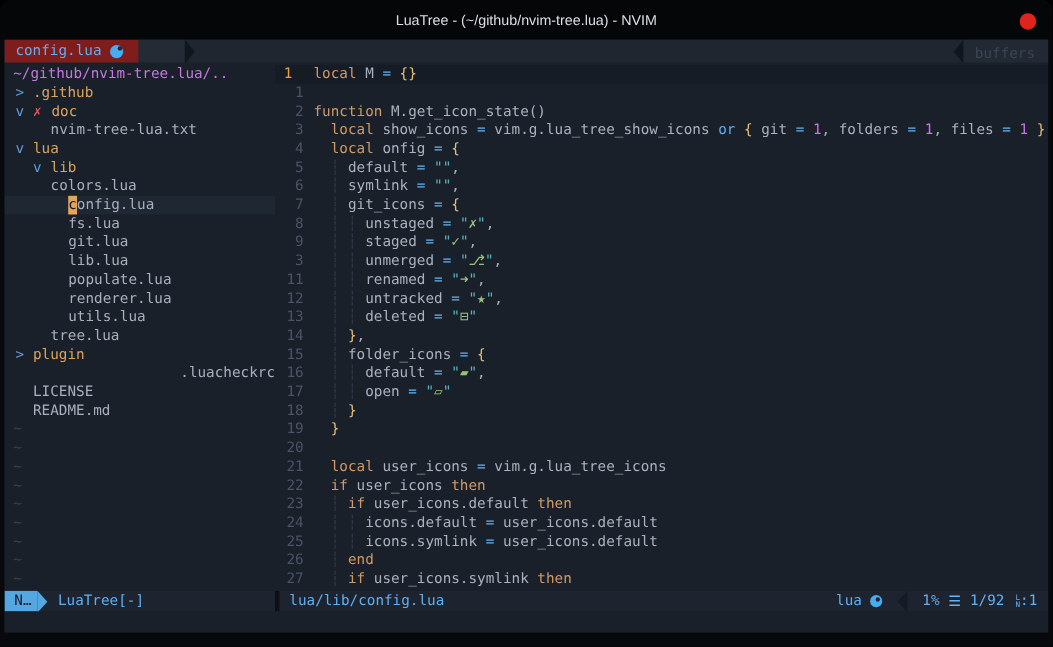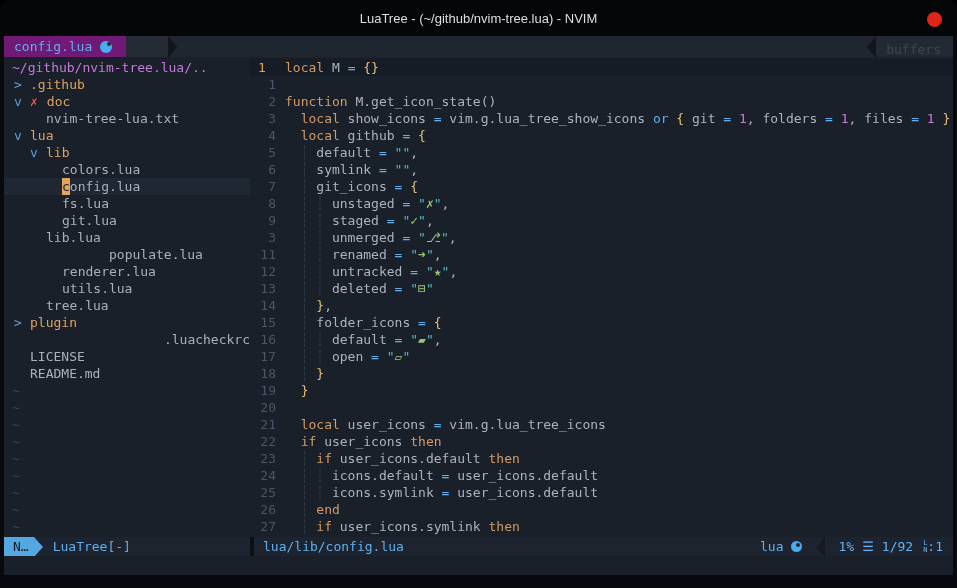--- a/index.html
+++ b/index.html
@@ -13,21 +13,21 @@
   .titlebar .title { color:#dcdfe3; font:13px "Liberation Sans", sans-serif; }
   .close-dot { position:absolute; right:15px; top:12px; width:15px; height:15px;
                border-radius:50%; background:#df241c; cursor:pointer; }
 
   
   .term { position:absolute; left:4px; right:4px; top:36px; bottom:13px;
           background:#1a202a; display:flex; flex-direction:column; overflow:hidden; }
 
   
   .tabline { height:21px; flex:none; background:#20262f; display:flex; align-items:stretch; overflow:hidden; }
-  .tab-active { background:#701a75; display:flex; align-items:center; gap:8px;
+  .tab-active { background:#7f1d1d; display:flex; align-items:center; gap:8px;
                 padding:0 14px 0 10px; color:#61afef; font-size:13px; }
   .tab-pad { width:42px; background:#242b35; }
   .tab-sep-r { width:0; height:0; border-top:11px solid transparent;
                border-bottom:11px solid transparent; border-left:9px solid #11161d; }
   .tab-fill { flex:1; }
   .tab-sep-l { width:0; height:0; border-top:11px solid transparent;
                border-bottom:11px solid transparent; border-right:9px solid #11161d; }
   .tab-buffers { display:flex; align-items:flex-end; padding:0 12px 0 10px;
                  color:#3a4656; font-size:13px; background:#232933; }
 
@@ -112,26 +112,26 @@
     </div>
 
     <div class="main">
       <div class="tree" id="tree">
           <div class="trow t-root" style="padding-left: 8px;"><span>~/github/nvim-tree.lua/..</span></div>
           <div class="trow" style="padding-left: 10px;"><span class="chev">&gt;</span><span class="t-folder">.github</span></div>
           <div class="trow" style="padding-left: 10px;"><span class="chev">v</span><span class="giticon">✗</span><span class="t-folder">doc</span></div>
           <div class="trow" style="padding-left: 26px;"><span class="chev"></span><span class="t-file">nvim-tree-lua.txt</span></div>
           <div class="trow" style="padding-left: 10px;"><span class="chev">v</span><span class="t-folder">lua</span></div>
           <div class="trow" style="padding-left: 26px;"><span class="chev">v</span><span class="t-folder">lib</span></div>
-          <div class="trow" style="padding-left: 42px;"><span class="chev"></span><span class="t-file">colors.lua</span></div>
+          <div class="trow" style="padding-left: 42px; flex-direction: column;"><span class="chev"></span><span class="t-file">colors.lua</span></div>
           <div class="trow cursorline" style="padding-left: 42px;"><span class="chev"></span><span class="cblock">c</span><span class="t-file">onfig.lua</span></div>
           <div class="trow" style="padding-left: 42px; align-items: center;"><span class="chev"></span><span class="t-file">fs.lua</span></div>
           <div class="trow" style="padding-left: 42px;"><span class="chev"></span><span class="t-file">git.lua</span></div>
-          <div class="trow" style="padding-left: 42px; flex-direction: column;"><span class="chev"></span><span class="t-file">lib.lua</span></div>
-          <div class="trow" style="padding-left: 42px; justify-content: center;"><span class="chev"></span><span class="t-file">populate.lua</span></div>
+          <div class="trow" style="padding-left: 42px;"><span class="chev"></span><span class="t-file">lib.lua</span></div>
+          <div class="trow" style="padding-left: 42px;"><span class="chev"></span><span class="t-file">populate.lua</span></div>
           <div class="trow" style="padding-left: 42px;"><span class="chev"></span><span class="t-file">renderer.lua</span></div>
           <div class="trow" style="padding-left: 42px;"><span class="chev"></span><span class="t-file">utils.lua</span></div>
           <div class="trow" style="padding-left: 26px;"><span class="chev"></span><span class="t-file">tree.lua</span></div>
           <div class="trow" style="padding-left: 10px;"><span class="chev">&gt;</span><span class="t-folder">plugin</span></div>
           <div class="trow" style="padding-left: 10px; justify-content: flex-end;"><span class="chev"></span><span class="t-file">.luacheckrc</span></div>
           <div class="trow" style="padding-left: 10px;"><span class="chev"></span><span class="t-file">LICENSE</span></div>
           <div class="trow" style="padding-left: 10px;"><span class="chev"></span><span class="t-file">README.md</span></div>
           <div class="trow" style="padding-left: 8px;"><span class="tilde">~</span></div>
           <div class="trow" style="padding-left: 8px;"><span class="tilde">~</span></div>
           <div class="trow" style="padding-left: 8px;"><span class="tilde">~</span></div>
@@ -140,21 +140,21 @@
           <div class="trow" style="padding-left: 8px;"><span class="tilde">~</span></div>
           <div class="trow" style="padding-left: 8px;"><span class="tilde">~</span></div>
           <div class="trow" style="padding-left: 8px;"><span class="tilde">~</span></div>
           <div class="trow" style="padding-left: 8px;"><span class="tilde">~</span></div>
         </div>
       <div class="code" id="code">
           <div class="crow cur"><span class="lnr">1</span><span><span class="tok-kw">local</span><span class="tok-d"> M </span><span class="tok-op">=</span><span class="tok-d"> </span><span class="tok-br">{}</span></span></div>
           <div class="crow"><span class="lnr">1</span><span></span></div>
           <div class="crow"><span class="lnr">2</span><span><span class="tok-kw">function</span><span class="tok-d"> M.get_icon_state()</span></span></div>
           <div class="crow"><span class="lnr">3</span><span><span class="tok-d">  </span><span class="tok-kw">local</span><span class="tok-d"> show_icons </span><span class="tok-op">=</span><span class="tok-d"> vim.g.lua_tree_show_icons </span><span class="tok-op">or</span><span class="tok-d"> </span><span class="tok-br">{</span><span class="tok-d"> git </span><span class="tok-op">=</span><span class="tok-d"> </span><span class="tok-num">1</span><span class="tok-d">, folders </span><span class="tok-op">=</span><span class="tok-d"> </span><span class="tok-num">1</span><span class="tok-d">, files </span><span class="tok-op">=</span><span class="tok-d"> </span><span class="tok-num">1</span><span class="tok-d"> </span><span class="tok-br">}</span></span></div>
-          <div class="crow"><span class="lnr">4</span><span><span class="tok-d">  </span><span class="tok-kw">local</span><span class="tok-d"> github </span><span class="tok-op">=</span><span class="tok-d"> </span><span class="tok-br">{</span></span></div>
+          <div class="crow"><span class="lnr">4</span><span><span class="tok-d">  </span><span class="tok-kw">local</span><span class="tok-d"> onfig </span><span class="tok-op">=</span><span class="tok-d"> </span><span class="tok-br">{</span></span></div>
           <div class="crow"><span class="lnr">5</span><span><span class="tok-d">  </span><span class="tok-g">┆</span><span class="tok-d"> default </span><span class="tok-op">=</span><span class="tok-d"> </span><span class="tok-q">""</span><span class="tok-d">,</span></span></div>
           <div class="crow"><span class="lnr">6</span><span><span class="tok-d">  </span><span class="tok-g">┆</span><span class="tok-d"> symlink </span><span class="tok-op">=</span><span class="tok-d"> </span><span class="tok-q">""</span><span class="tok-d">,</span></span></div>
           <div class="crow"><span class="lnr">7</span><span><span class="tok-d">  </span><span class="tok-g">┆</span><span class="tok-d"> git_icons </span><span class="tok-op">=</span><span class="tok-d"> </span><span class="tok-br">{</span></span></div>
           <div class="crow"><span class="lnr">8</span><span><span class="tok-d">  </span><span class="tok-g">┆</span><span class="tok-d"> </span><span class="tok-g">┆</span><span class="tok-d"> unstaged </span><span class="tok-op">=</span><span class="tok-d"> </span><span class="tok-q">"</span><span class="tok-str">✗</span><span class="tok-q">"</span><span class="tok-d">,</span></span></div>
           <div class="crow"><span class="lnr">9</span><span><span class="tok-d">  </span><span class="tok-g">┆</span><span class="tok-d"> </span><span class="tok-g">┆</span><span class="tok-d"> staged </span><span class="tok-op">=</span><span class="tok-d"> </span><span class="tok-q">"</span><span class="tok-str">✓</span><span class="tok-q">"</span><span class="tok-d">,</span></span></div>
           <div class="crow"><span class="lnr">3</span><span><span class="tok-d">  </span><span class="tok-g">┆</span><span class="tok-d"> </span><span class="tok-g">┆</span><span class="tok-d"> unmerged </span><span class="tok-op">=</span><span class="tok-d"> </span><span class="tok-q">"</span><span class="tok-str">⎇</span><span class="tok-q">"</span><span class="tok-d">,</span></span></div>
           <div class="crow"><span class="lnr">11</span><span><span class="tok-d">  </span><span class="tok-g">┆</span><span class="tok-d"> </span><span class="tok-g">┆</span><span class="tok-d"> renamed </span><span class="tok-op">=</span><span class="tok-d"> </span><span class="tok-q">"</span><span class="tok-str">➜</span><span class="tok-q">"</span><span class="tok-d">,</span></span></div>
           <div class="crow"><span class="lnr">12</span><span><span class="tok-d">  </span><span class="tok-g">┆</span><span class="tok-d"> </span><span class="tok-g">┆</span><span class="tok-d"> untracked </span><span class="tok-op">=</span><span class="tok-d"> </span><span class="tok-q">"</span><span class="tok-str">★</span><span class="tok-q">"</span><span class="tok-d">,</span></span></div>
           <div class="crow"><span class="lnr">13</span><span><span class="tok-d">  </span><span class="tok-g">┆</span><span class="tok-d"> </span><span class="tok-g">┆</span><span class="tok-d"> deleted </span><span class="tok-op">=</span><span class="tok-d"> </span><span class="tok-q">"</span><span class="tok-str">⊟</span><span class="tok-q">"</span></span></div>
           <div class="crow"><span class="lnr">14</span><span><span class="tok-d">  </span><span class="tok-g">┆</span><span class="tok-d"> </span><span class="tok-br">}</span><span class="tok-d">,</span></span></div>

